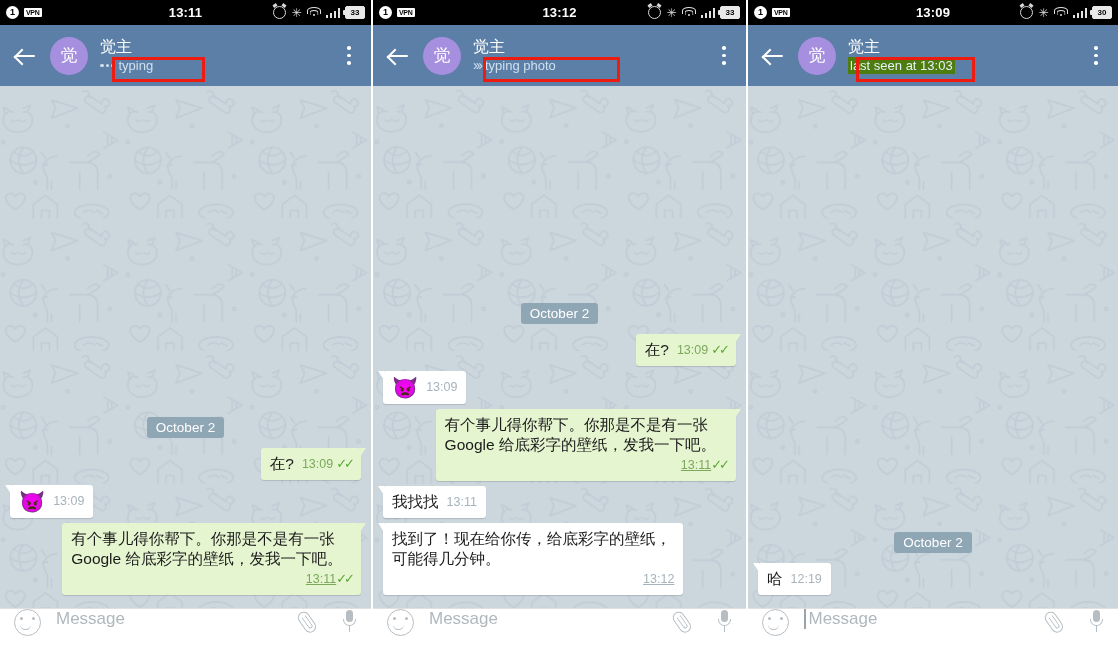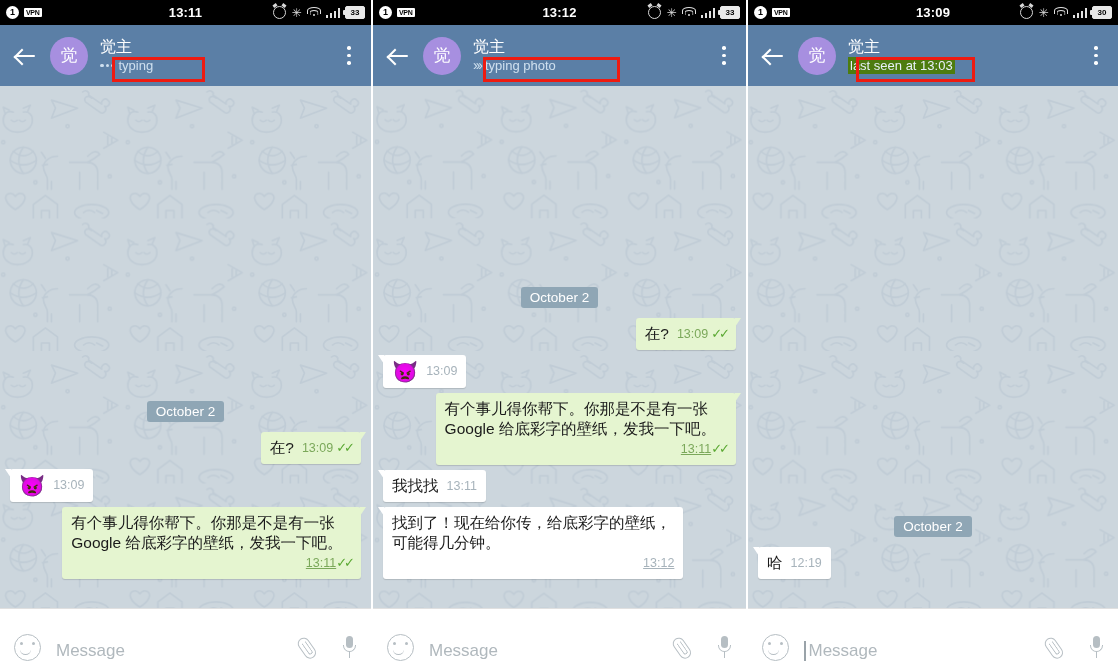--- a/index.html
+++ b/index.html
@@ -89,21 +89,21 @@
   .kebab i{width:3.5px;height:3.5px;border-radius:50%;background:#fff;display:block;}
 
   
   .annot{
     position:absolute;border:3px solid #ee1b11;pointer-events:none;box-sizing:border-box;
   }
 
   
   .chat{
     flex:1;position:relative;overflow:hidden;background:#ccd6dd;
-    padding:16px 10px;display:flex;flex-direction:column;justify-content:flex-end;
+    padding:0 10px;display:flex;flex-direction:column;justify-content:flex-end;
   }
   .wallpaper{position:absolute;inset:0;opacity:1;}
   .wallpaper svg{width:100%;height:100%;display:block;}
   .msgs{position:relative;z-index:2;padding-bottom:8px;}
 
   .datepill{display:flex;justify-content:center;margin:10px 0;}
   .datepill span{
     background:#8fa6b5;color:#fff;font-size:13.5px;padding:3px 9px;border-radius:3px;
   }
   .row{display:flex;margin:5px 0;}
@@ -132,21 +132,21 @@
   .meta.out{color:#7ba85a;}
   .meta.in{color:#a7b3bb;}
   .ticks{display:inline-block;color:#5aa832;font-size:13px;letter-spacing:-3px;font-weight:bold;}
   .bubble.wide{display:block;}
   .bubble.wide .metaline{display:block;text-align:right;margin-top:1px;text-decoration:underline;}
   .emoji-big{font-size:21px;line-height:22px;vertical-align:middle;}
 
   
   .inputbar{
     flex:0 0 52px;height:52px;background:#fff;border-top:1px solid #e0e0e0;
-    display:flex;align-items:flex-end;padding:0 14px;gap:0;
+    display:flex;align-items:flex-start;padding:0 14px;gap:0;
   }
   .smiley{
     width:25px;height:25px;border:1.8px solid #b6bec3;border-radius:50%;position:relative;flex:0 0 25px;
   }
   .smiley i{position:absolute;width:3px;height:3px;border-radius:50%;background:#b6bec3;top:7px;}
   .smiley i.l{left:5px;} .smiley i.r{right:5px;}
   .smiley u{
     position:absolute;left:5px;bottom:5px;width:11px;height:5px;
     border-bottom:1.8px solid #b6bec3;border-radius:0 0 10px 10px;
   }

